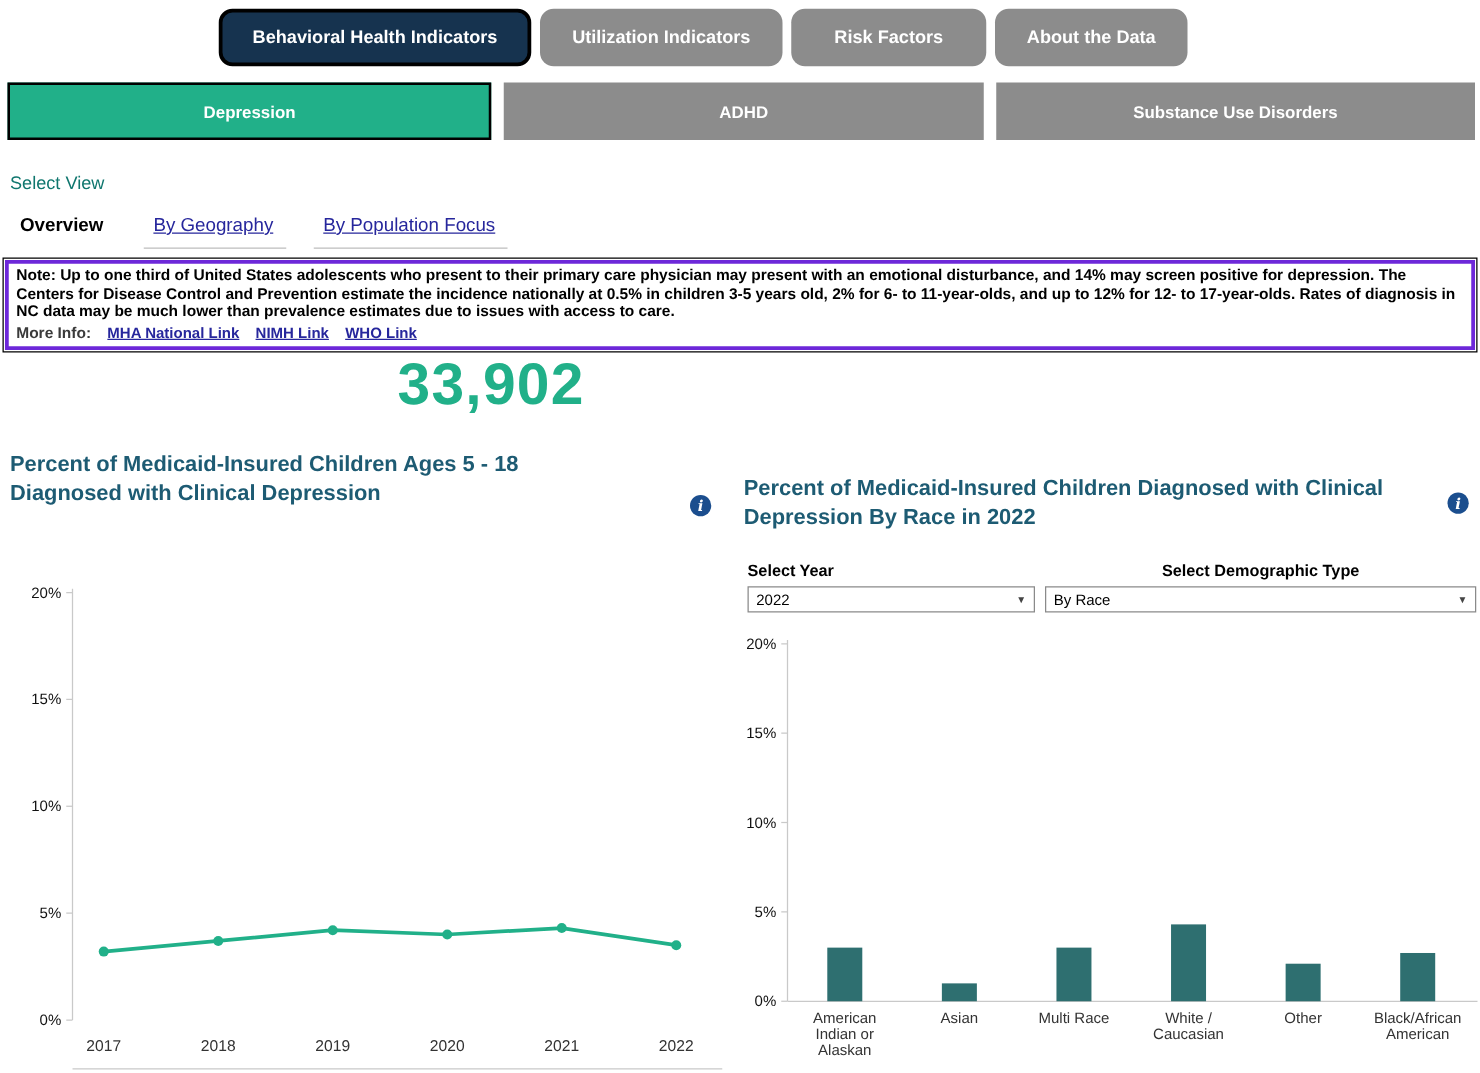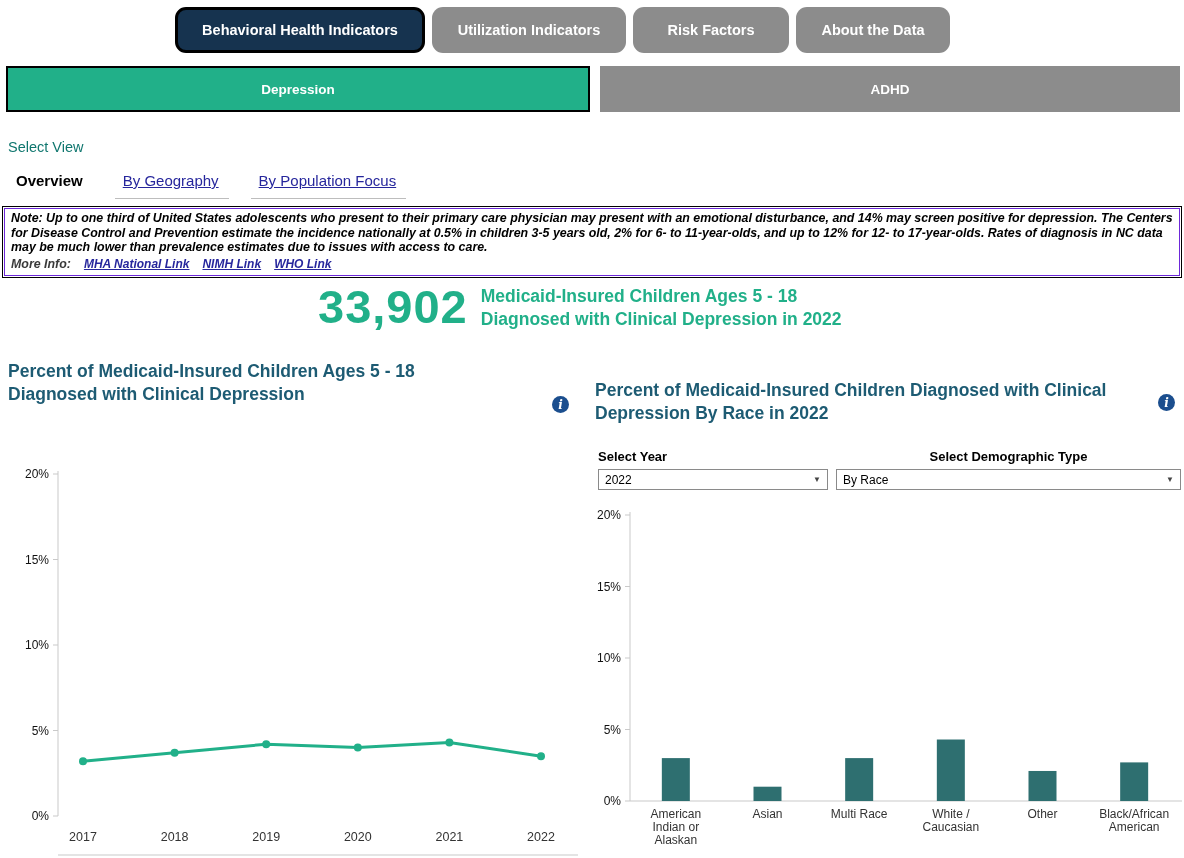--- a/index.html
+++ b/index.html
@@ -32,22 +32,22 @@
   
   .select-view { position:absolute; left:8px; top:139px; font-size:14.5px; color:#0f766e; }
   .view-tabs { position:absolute; left:8px; top:168px; display:flex; }
   .view-tab { font-size:15px; padding:4px 10px 9px 8px; margin-right:22px; white-space:nowrap; }
   .view-tab.active { font-weight:bold; color:#000; cursor:default; }
   .view-tab.link { color:#26269c; text-decoration:underline; border-bottom:1px solid #bdbdbd; cursor:pointer; }
 
   
   .note-box {
     position:absolute; left:4px; right:4px; top:208px;
-    border:1px solid #6d28d9; outline:1px solid #000; outline-offset:1px;
-    padding:2px 6px 4px; font-style:italic; font-weight:bold;
+    border:3px solid #6d28d9; outline:1px solid #000; outline-offset:1px;
+    padding:2px 6px 4px; font-weight:bold;
     font-size:12.4px; line-height:1.17;
   }
   .note-links { margin-top:2px; display:flex; gap:13px; align-items:baseline; }
   .more-info-label { color:#3a3a3a; }
   .note-link { color:#26269c; text-decoration:underline; cursor:pointer; font-size:12px; }
 
   
   .stat { position:absolute; left:318px; top:282px; display:flex; align-items:flex-start; }
   .stat-value { color:#21b089; font-size:47px; font-weight:bold; line-height:1.05; letter-spacing:1px; }
   .stat-label { color:#21b089; font-size:17.5px; font-weight:bold; margin-left:13px; margin-top:3px; line-height:1.3; }
@@ -89,20 +89,21 @@
 <div class="top-tabs">
   <div class="top-tab active">Behavioral Health Indicators</div>
   <div class="top-tab">Utilization Indicators</div>
   <div class="top-tab">Risk Factors</div>
   <div class="top-tab">About the Data</div>
 </div>
 
 <div class="ind-tabs">
   <div class="ind-tab active">Depression</div>
   <div class="ind-tab">ADHD</div>
+  <div class="ind-tab">Substance Use Disorders</div>
 </div>
 
 <div class="select-view">Select View</div>
 
 <div class="view-tabs">
   <div class="view-tab active">Overview</div>
   <div class="view-tab link">By Geography</div>
   <div class="view-tab link">By Population Focus</div>
 </div>
 
@@ -111,24 +112,20 @@
   <div class="note-links">
     <span class="more-info-label">More Info:</span>
     <span class="note-link">MHA National Link</span>
     <span class="note-link">NIMH Link</span>
     <span class="note-link">WHO Link</span>
   </div>
 </div>
 
 <div class="stat">
   <div class="stat-value">33,902</div>
-  <div class="stat-label">
-    <div>Medicaid-Insured Children Ages 5 - 18</div>
-    <div>Diagnosed with Clinical Depression in 2022</div>
-  </div>
 </div>
 
 <div class="chart-title" id="leftTitle">Percent of Medicaid-Insured Children Ages 5 - 18 Diagnosed with Clinical Depression</div>
 <div class="info-icon" id="infoLeft">i</div>
 <svg id="lineChart" width="570" height="396">
     <line x1="50" y1="9" x2="50" y2="354" stroke="#c9c9c9" stroke-width="1"></line>
     <line x1="45" y1="354" x2="50" y2="354" stroke="#c9c9c9"></line>
     <text x="41" y="358" text-anchor="end" font-size="12" fill="#111">0%</text>
     <line x1="45" y1="268.5" x2="50" y2="268.5" stroke="#c9c9c9"></line>
     <text x="41" y="272.5" text-anchor="end" font-size="12" fill="#111">5%</text>

